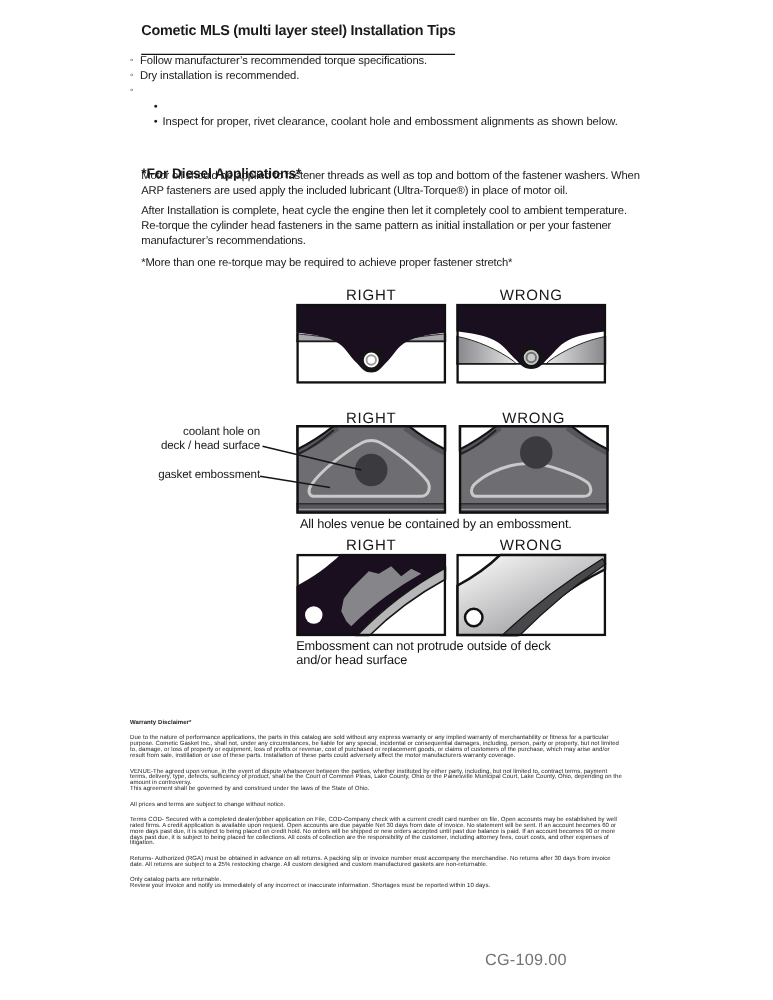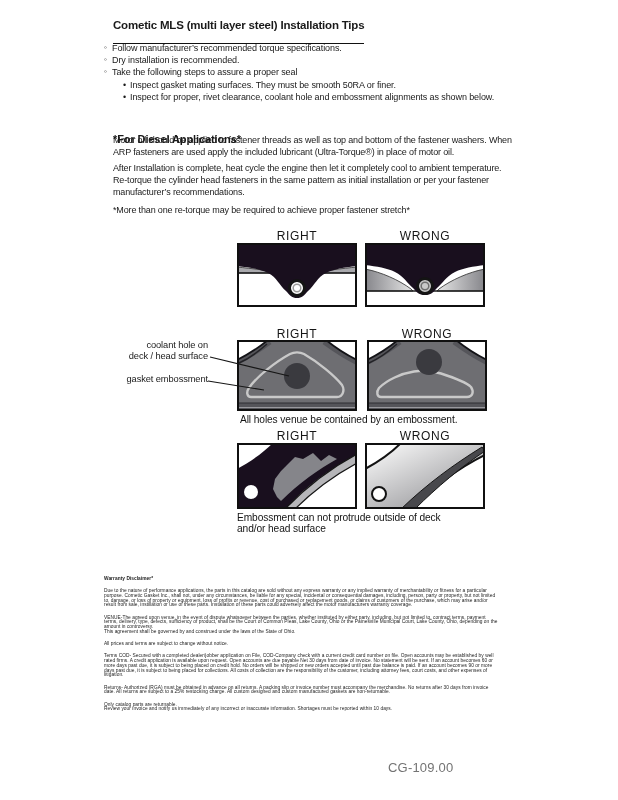--- a/index.html
+++ b/index.html
@@ -55,25 +55,23 @@
     <div class="brow">
       <span class="bm">◦</span>
       <span>Follow manufacturer’s recommended torque specifications.</span>
     </div>
     <div class="brow">
       <span class="bm">◦</span>
       <span>Dry installation is recommended.</span>
     </div>
     <div class="brow">
       <span class="bm">◦</span>
-      <span>Take the following steps to assure a proper seal</span>
     </div>
     <div class="brow sub">
       <span class="bm">•</span>
-      <span>Inspect gasket mating surfaces.  They must be smooth 50RA or finer.</span>
     </div>
     <div class="brow sub">
       <span class="bm">•</span>
       <span>Inspect for proper, rivet clearance, coolant hole and embossment alignments as shown below.</span>
     </div>
   </div>
 
   <div class="abs h2">*For Diesel Applications*</div>
   <div class="abs para p1">Motor oil should be applied to fastener threads as well as top and bottom of the fastener washers. When ARP fasteners are used apply the included lubricant (Ultra-Torque®) in place of motor oil.</div>
   <div class="abs para p2">After Installation is complete, heat cycle the engine then let it completely cool to ambient temperature. Re-torque the cylinder head fasteners in the same pattern as initial installation or per your fastener manufacturer’s recommendations.</div>

